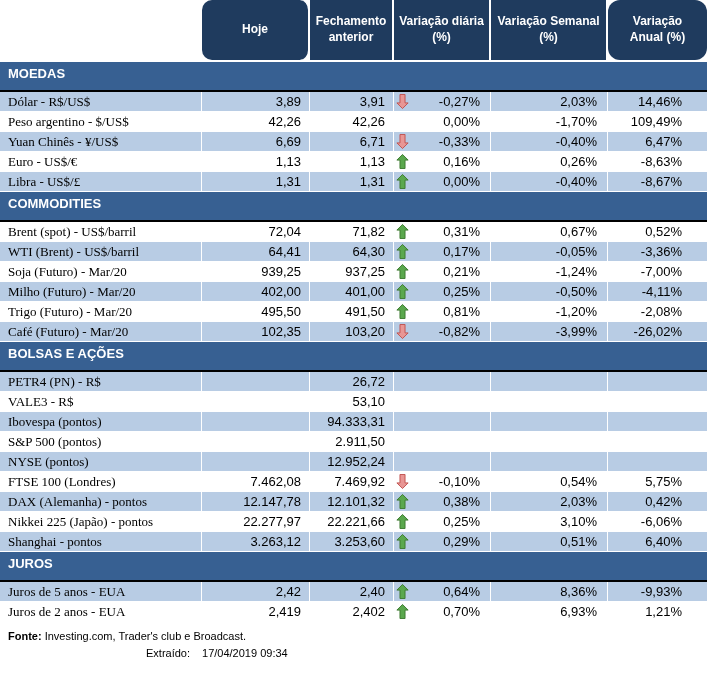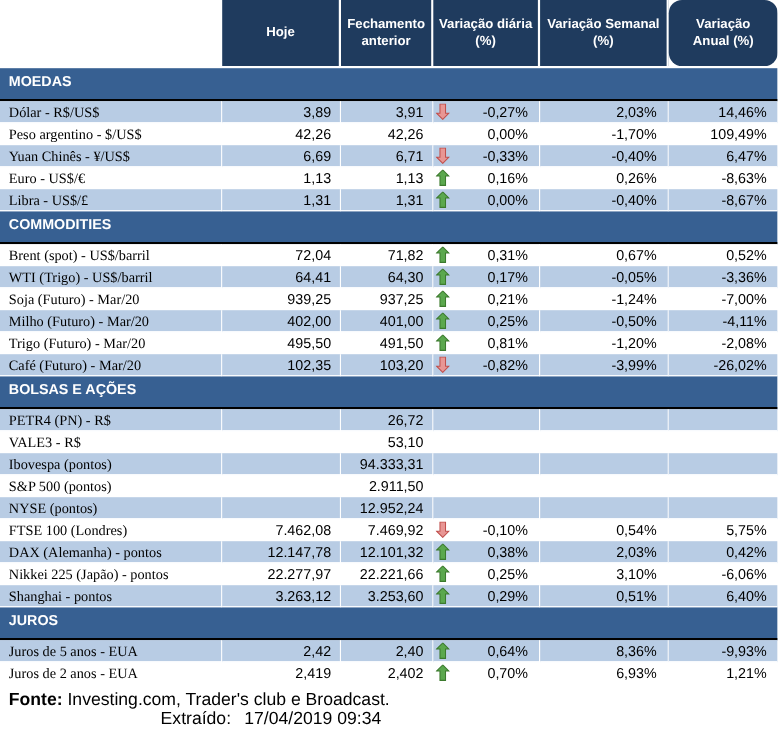--- a/index.html
+++ b/index.html
@@ -7,43 +7,43 @@
   .sheet { width: 707px; height: 684px; background: #fff; overflow: hidden; color: #000; }
 
   .header-row { display: flex; height: 60px; margin-bottom: 2px; }
   .corner { width: 202px; background: #fff; }
   .hcell {
     background: var(--header-bg); color: #fff; font-weight: bold; font-size: 12px;
     display: flex; flex-direction: column; align-items: center; justify-content: center;
     text-align: center; line-height: 1.3; border-right: 2px solid #fff;
   }
   .hcell:last-child { border-right: none; border-radius: 12px; }
-  .w-hoje { width: 108px; } .w-fech { width: 84px; } .w-vdia { width: 97px; }
+  .w-hoje { width: 108px; border-radius: 10px; } .w-fech { width: 84px; } .w-vdia { width: 97px; }
   .w-vsem { width: 117px; } .w-vanu { width: 99px; }
 
   .section-bar {
     height: 30px; background: var(--section-bg); color: #fff; font-weight: bold;
     font-size: 13px; padding: 4px 0 0 8px; border-bottom: 2px solid #000000;
   }
 
   .row { display: flex; height: 20px; }
   .cell {
     height: 20px; font-size: 13px; line-height: 19px; border-right: 1px solid #fff;
     border-bottom: 1px solid #fff; white-space: nowrap; overflow: hidden; background: #fff;
   }
   .row.shaded .cell { background: var(--row-alt); }
   .cell.label { width: 202px; padding-left: 8px; text-align: left; font-family: Liberation Serif, serif; }
   .cell.hoje  { width: 108px; text-align: right; padding-right: 8px; }
   .cell.fech  { width: 84px;  text-align: right; padding-right: 8px; }
   .cell.vdia  { width: 97px;  text-align: right; padding-right: 10px; position: relative; }
   .cell.vsem  { width: 117px; text-align: right; padding-right: 10px; }
-  .cell.vanu  { width: 99px;  text-align: right; padding-right: 10px; border-right: none; }
+  .cell.vanu  { width: 99px;  text-align: right; padding-right: 25px; border-right: none; }
   .vdia .arrow { position: absolute; left: 2px; top: 2px; width: 13px; height: 15px; }
 
-  .footer { font-size: 16px; padding: 6px 0 0 8px; line-height: 17px; }
+  .footer { font-size: 11px; padding: 6px 0 0 8px; line-height: 17px; }
   .footer .bold { font-weight: bold; }
   .footer .line2 { padding-left: 138px; }
   .footer .date { margin-left: 12px; }
 </style>
 </head>
 <body>
 
 <div class="sheet">
 
   <div class="header-row">
@@ -124,21 +124,21 @@
         <div class="cell label">Brent (spot) - US$/barril</div>
         <div class="cell hoje">72,04</div>
         <div class="cell fech">71,82</div>
         <div class="cell vdia"><svg viewBox="0 0 13 16" class="arrow">
             <polygon points="6.5,0.5 12.5,6.5 9.2,6.5 9.2,15.5 3.8,15.5 3.8,6.5 0.5,6.5" fill="#5BA84E" stroke="#3C7A2E" stroke-width="1"></polygon>
           </svg><span>0,31%</span></div>
         <div class="cell vsem">0,67%</div>
         <div class="cell vanu">0,52%</div>
       </div>
       <div class="row shaded">
-        <div class="cell label">WTI (Trigo) - US$/barril</div>
+        <div class="cell label">WTI (Brent) - US$/barril</div>
         <div class="cell hoje">64,41</div>
         <div class="cell fech">64,30</div>
         <div class="cell vdia"><svg viewBox="0 0 13 16" class="arrow">
             <polygon points="6.5,0.5 12.5,6.5 9.2,6.5 9.2,15.5 3.8,15.5 3.8,6.5 0.5,6.5" fill="#5BA84E" stroke="#3C7A2E" stroke-width="1"></polygon>
           </svg><span>0,17%</span></div>
         <div class="cell vsem">-0,05%</div>
         <div class="cell vanu">-3,36%</div>
       </div>
       <div class="row">
         <div class="cell label">Soja (Futuro) - Mar/20</div>

